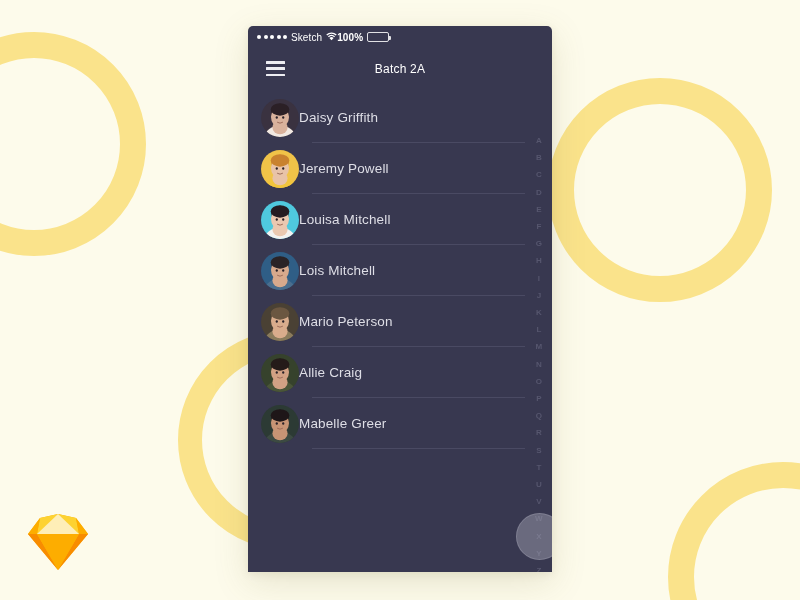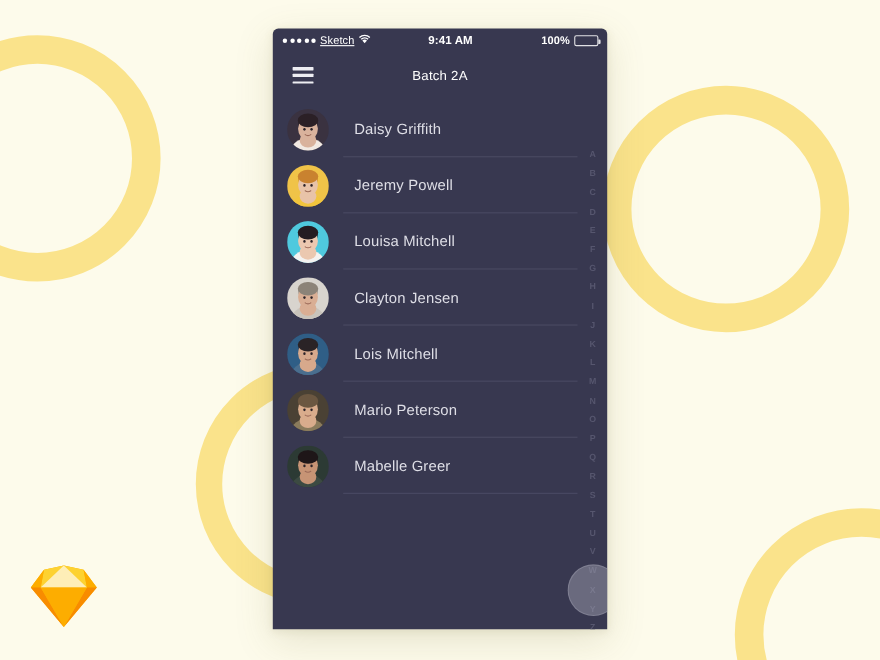--- a/index.html
+++ b/index.html
@@ -88,21 +88,20 @@
     color: #FFFFFF;
     font-size: 10px;
     font-weight: bold;
     letter-spacing: 0.1px;
   }
   #status-left {
     display: flex;
     align-items: center;
     gap: 4px;
     flex: 0 0 auto;
-    text-decoration: underline;
   }
   .signal-dots {
     display: flex;
     gap: 2.5px;
     align-items: center;
   }
   .signal-dots i {
     display: block;
     width: 4px;
     height: 4px;
@@ -202,21 +201,20 @@
     border-radius: 50%;
     margin-left: 13px;
     flex: 0 0 auto;
     background-size: cover;
     background-position: center;
     overflow: hidden;
     position: relative;
   }
   .avatar svg { display: block; width: 100%; height: 100%; }
   .contact-name {
-    margin-left: 23px;
     color: #DEDEE6;
     font-size: 13.5px;
     letter-spacing: 0.15px;
   }
   .row-divider {
     position: absolute;
     left: 64px;
     right: 27px;
     bottom: 0;
     height: 1px;
@@ -294,21 +292,20 @@
       </span>
       <span id="carrier-name">Sketch</span>
       <span>
         <svg width="11" height="9" viewBox="0 0 11 9">
           <path d="M5.5 8.3 L3.4 5.9 A3.2 3.2 0 0 1 7.6 5.9 Z" fill="#FFFFFF"></path>
           <path d="M1.9 4.3 A5.4 5.4 0 0 1 9.1 4.3 L8.1 5.2 A4 4 0 0 0 2.9 5.2 Z" fill="#FFFFFF"></path>
           <path d="M0.3 2.6 A7.7 7.7 0 0 1 10.7 2.6 L9.8 3.5 A6.4 6.4 0 0 0 1.2 3.5 Z" fill="#FFFFFF"></path>
         </svg>
       </span>
     </div>
-    <div id="status-center">9:41 AM</div>
     <div id="status-right">
       <span>100%</span>
       <span class="battery"><span class="fill"></span></span>
     </div>
   </div>
 
   <div id="nav-bar">
     <div id="menu-button">
       <span></span>
         <span></span>
@@ -365,37 +362,20 @@
             <ellipse cx="23.4" cy="19.5" rx="1.15" ry="1.3" fill="#2A2228"></ellipse>
             <path d="M17.3 24.6 q2.7 1.9 5.4 0" stroke="#9C6A58" stroke-width="1" fill="none" stroke-linecap="round"></path>
           </svg>
         </div>
         <div class="contact-name">Louisa Mitchell</div>
         <div class="row-divider"></div>
       </div>
       <div class="contact-row">
         <div class="avatar">
           <svg viewBox="0 0 40 40" preserveAspectRatio="xMidYMid slice">
-            <rect width="40" height="40" fill="#D8D4CE"></rect>
-            <ellipse cx="20" cy="40" rx="16" ry="12" fill="#C8C3BB"></ellipse>
-            <ellipse cx="20" cy="30" rx="8" ry="7" fill="#D9AE94"></ellipse>
-            <ellipse cx="20" cy="19" rx="9.5" ry="11" fill="#D9AE94"></ellipse>
-            <path d="M10.5 17 a9.5 11 0 0 1 19 0 v-3 a9.5 9 0 0 0 -19 0 z" fill="#8C8378"></path>
-            <ellipse cx="20" cy="11" rx="9.8" ry="6.5" fill="#8C8378"></ellipse>
-            <ellipse cx="16.6" cy="19.5" rx="1.15" ry="1.3" fill="#2A2228"></ellipse>
-            <ellipse cx="23.4" cy="19.5" rx="1.15" ry="1.3" fill="#2A2228"></ellipse>
-            <path d="M17.3 24.6 q2.7 1.9 5.4 0" stroke="#9C6A58" stroke-width="1" fill="none" stroke-linecap="round"></path>
-          </svg>
-        </div>
-        <div class="contact-name">Clayton Jensen</div>
-        <div class="row-divider"></div>
-      </div>
-      <div class="contact-row">
-        <div class="avatar">
-          <svg viewBox="0 0 40 40" preserveAspectRatio="xMidYMid slice">
             <rect width="40" height="40" fill="#2F5E86"></rect>
             <ellipse cx="20" cy="40" rx="16" ry="12" fill="#4A6E8E"></ellipse>
             <ellipse cx="20" cy="30" rx="8" ry="7" fill="#D7A98C"></ellipse>
             <ellipse cx="20" cy="19" rx="9.5" ry="11" fill="#D7A98C"></ellipse>
             <path d="M10.5 17 a9.5 11 0 0 1 19 0 v-3 a9.5 9 0 0 0 -19 0 z" fill="#2A2326"></path>
             <ellipse cx="20" cy="11" rx="9.8" ry="6.5" fill="#2A2326"></ellipse>
             <ellipse cx="16.6" cy="19.5" rx="1.15" ry="1.3" fill="#2A2228"></ellipse>
             <ellipse cx="23.4" cy="19.5" rx="1.15" ry="1.3" fill="#2A2228"></ellipse>
             <path d="M17.3 24.6 q2.7 1.9 5.4 0" stroke="#9C6A58" stroke-width="1" fill="none" stroke-linecap="round"></path>
           </svg>
@@ -411,20 +391,37 @@
             <ellipse cx="20" cy="30" rx="8" ry="7" fill="#D9AC8C"></ellipse>
             <ellipse cx="20" cy="19" rx="9.5" ry="11" fill="#D9AC8C"></ellipse>
             <path d="M10.5 17 a9.5 11 0 0 1 19 0 v-3 a9.5 9 0 0 0 -19 0 z" fill="#6B5741"></path>
             <ellipse cx="20" cy="11" rx="9.8" ry="6.5" fill="#6B5741"></ellipse>
             <ellipse cx="16.6" cy="19.5" rx="1.15" ry="1.3" fill="#2A2228"></ellipse>
             <ellipse cx="23.4" cy="19.5" rx="1.15" ry="1.3" fill="#2A2228"></ellipse>
             <path d="M17.3 24.6 q2.7 1.9 5.4 0" stroke="#9C6A58" stroke-width="1" fill="none" stroke-linecap="round"></path>
           </svg>
         </div>
         <div class="contact-name">Mario Peterson</div>
+        <div class="row-divider"></div>
+      </div>
+      <div class="contact-row">
+        <div class="avatar">
+          <svg viewBox="0 0 40 40" preserveAspectRatio="xMidYMid slice">
+            <rect width="40" height="40" fill="#36422C"></rect>
+            <ellipse cx="20" cy="40" rx="16" ry="12" fill="#4A5538"></ellipse>
+            <ellipse cx="20" cy="30" rx="8" ry="7" fill="#D2A184"></ellipse>
+            <ellipse cx="20" cy="19" rx="9.5" ry="11" fill="#D2A184"></ellipse>
+            <path d="M10.5 17 a9.5 11 0 0 1 19 0 v-3 a9.5 9 0 0 0 -19 0 z" fill="#241B19"></path>
+            <ellipse cx="20" cy="11" rx="9.8" ry="6.5" fill="#241B19"></ellipse>
+            <ellipse cx="16.6" cy="19.5" rx="1.15" ry="1.3" fill="#2A2228"></ellipse>
+            <ellipse cx="23.4" cy="19.5" rx="1.15" ry="1.3" fill="#2A2228"></ellipse>
+            <path d="M17.3 24.6 q2.7 1.9 5.4 0" stroke="#9C6A58" stroke-width="1" fill="none" stroke-linecap="round"></path>
+          </svg>
+        </div>
+        <div class="contact-name">Allie Craig</div>
         <div class="row-divider"></div>
       </div>
       <div class="contact-row">
         <div class="avatar">
           <svg viewBox="0 0 40 40" preserveAspectRatio="xMidYMid slice">
             <rect width="40" height="40" fill="#2C3A34"></rect>
             <ellipse cx="20" cy="40" rx="16" ry="12" fill="#3C4A42"></ellipse>
             <ellipse cx="20" cy="30" rx="8" ry="7" fill="#C79475"></ellipse>
             <ellipse cx="20" cy="19" rx="9.5" ry="11" fill="#C79475"></ellipse>
             <path d="M10.5 17 a9.5 11 0 0 1 19 0 v-3 a9.5 9 0 0 0 -19 0 z" fill="#1E1618"></path>

